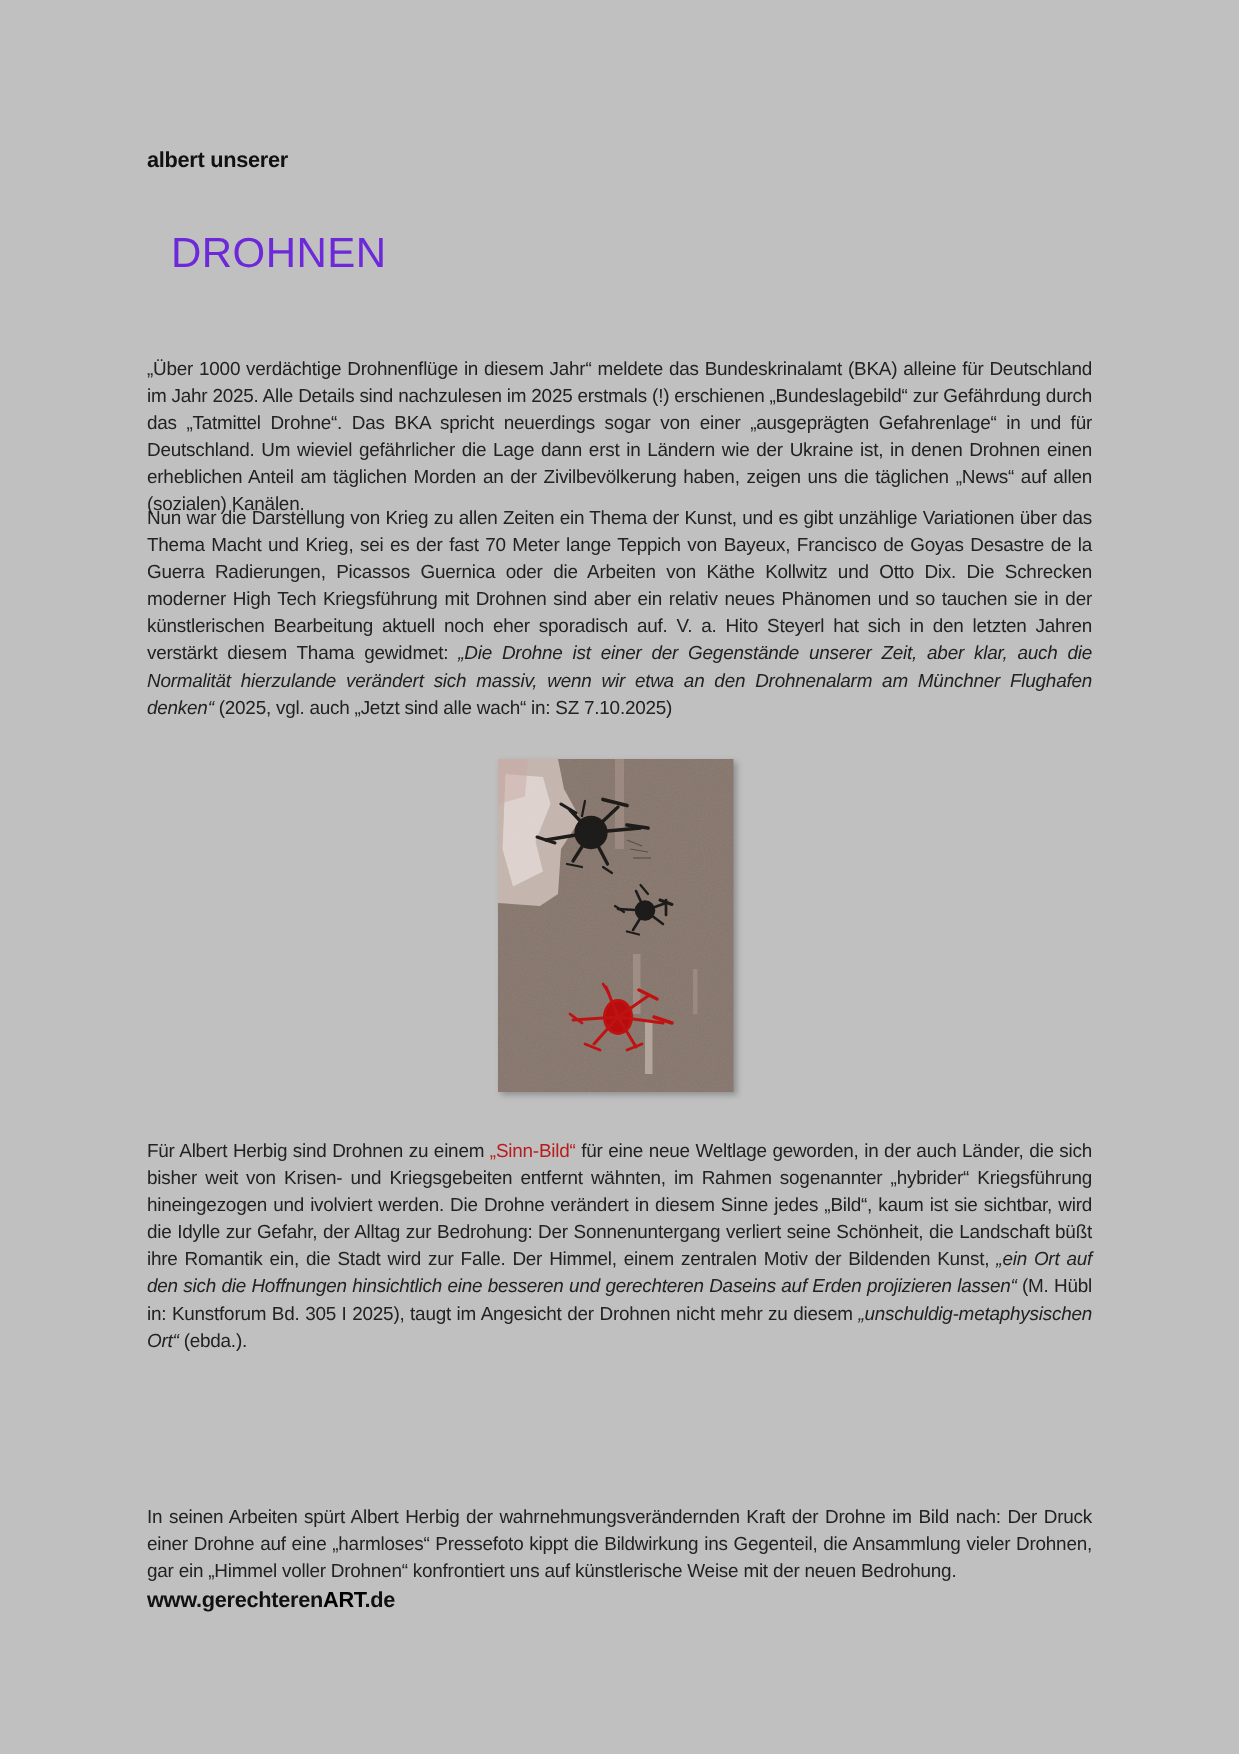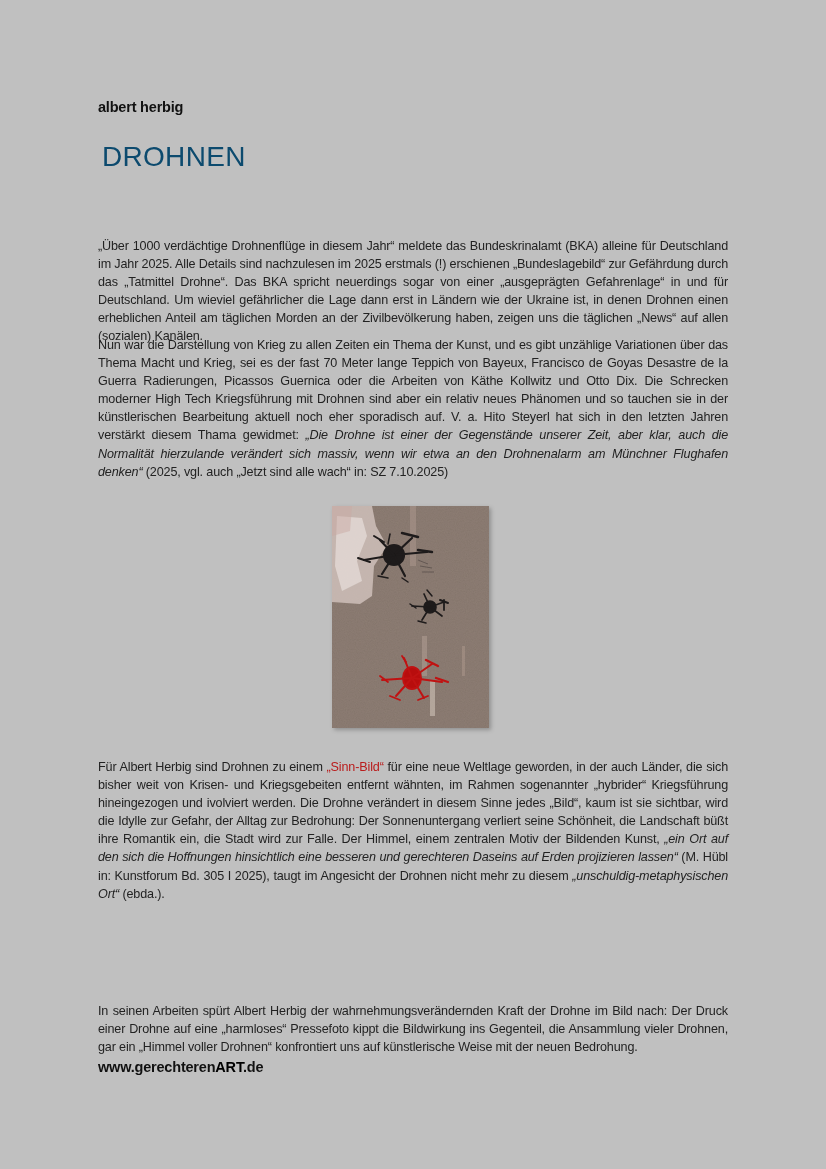--- a/index.html
+++ b/index.html
@@ -30,22 +30,22 @@
     letter-spacing: -0.2px;
     color: #111;
   }
   .title {
     position: absolute;
     top: 137px;
     left: 0;
     font-size: 28px;
     font-weight: normal;
     letter-spacing: 0.3px;
-    color: #0c4a6e;
-    margin: 4px;
+    color: #6d28d9;
+    margin: 16px;
   }
   .para {
     position: absolute;
     left: 0;
     width: 630px;
     font-size: 12.6px;
     line-height: 18.1px;
     text-align: justify;
     color: #222;
     margin: 0;
@@ -77,21 +77,21 @@
     color: #111;
     letter-spacing: -0.2px;
   }
   .footer .accent { color: #000000; }
 </style>
 </head>
 <body>
 
 <div class="page">
 
-  <div class="author">albert herbig</div>
+  <div class="author">albert unserer</div>
 
   <h1 class="title">DROHNEN</h1>
 
   <p class="para" id="p1">„Über 1000 verdächtige Drohnenflüge in diesem Jahr“ meldete das Bundeskrinalamt (BKA) alleine für Deutschland im Jahr 2025. Alle Details sind nachzulesen im 2025 erstmals (!) erschienen „Bundeslagebild“ zur Gefährdung durch das „Tatmittel Drohne“. Das BKA spricht neuerdings sogar von einer „ausgeprägten Gefahrenlage“ in und für Deutschland. Um wieviel gefährlicher die Lage dann erst in Ländern wie der Ukraine ist, in denen Drohnen einen erheblichen Anteil am täglichen Morden an der Zivilbevölkerung haben, zeigen uns die täglichen „News“ auf allen (sozialen) Kanälen.</p>
 
   <p class="para" id="p2"><span>Nun war die Darstellung von Krieg zu allen Zeiten ein Thema der Kunst, und es gibt unzählige Variationen über das Thema Macht und Krieg, sei es der fast 70 Meter lange Teppich von Bayeux, Francisco de Goyas Desastre de la Guerra Radierungen, Picassos Guernica oder die Arbeiten von Käthe Kollwitz und Otto Dix. Die Schrecken moderner High Tech Kriegsführung mit Drohnen sind aber ein relativ neues Phänomen und so tauchen sie in der künstlerischen Bearbeitung aktuell noch eher sporadisch auf. V. a. Hito Steyerl hat sich in den letzten Jahren verstärkt diesem Thama gewidmet: </span><em>„Die Drohne ist einer der Gegenstände unserer Zeit, aber klar, auch die Normalität hierzulande verändert sich massiv, wenn wir etwa an den Drohnenalarm am Münchner Flughafen denken“</em><span> (2025, vgl. auch „Jetzt sind alle wach“ in: SZ 7.10.2025)</span></p>
 
   <p class="para" id="p3"><span>Für Albert Herbig sind Drohnen zu einem </span><strong>„Sinn-Bild“</strong><span> für eine neue Weltlage geworden, in der auch Länder, die sich bisher weit von Krisen- und Kriegsgebeiten entfernt wähnten, im Rahmen sogenannter „hybrider“ Kriegsführung hineingezogen und ivolviert werden. Die Drohne verändert in diesem Sinne jedes „Bild“, kaum ist sie sichtbar, wird die Idylle zur Gefahr, der Alltag zur Bedrohung: Der Sonnenuntergang verliert seine Schönheit, die Landschaft büßt ihre Romantik ein, die Stadt wird zur Falle. Der Himmel, einem zentralen Motiv der Bildenden Kunst, </span><em>„ein Ort auf den sich die Hoffnungen hinsichtlich eine besseren und gerechteren Daseins auf Erden projizieren lassen“</em><span> (M. Hübl in: Kunstforum Bd. 305 I 2025), taugt im Angesicht der Drohnen nicht mehr zu diesem </span><em>„unschuldig-metaphysischen Ort“</em><span> (ebda.).</span></p>
 
   <p class="para" id="p4">In seinen Arbeiten spürt Albert Herbig der wahrnehmungsverändernden Kraft der Drohne im Bild nach: Der Druck einer Drohne auf eine „harmloses“ Pressefoto kippt die Bildwirkung ins Gegenteil, die Ansammlung vieler Drohnen, gar ein „Himmel voller Drohnen“ konfrontiert uns auf künstlerische Weise mit der neuen Bedrohung.</p>

